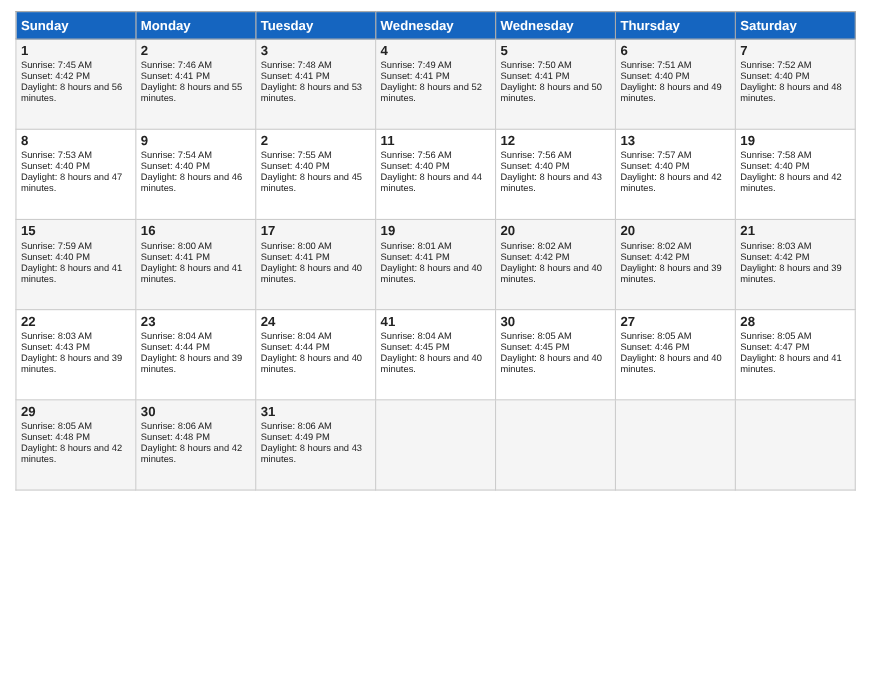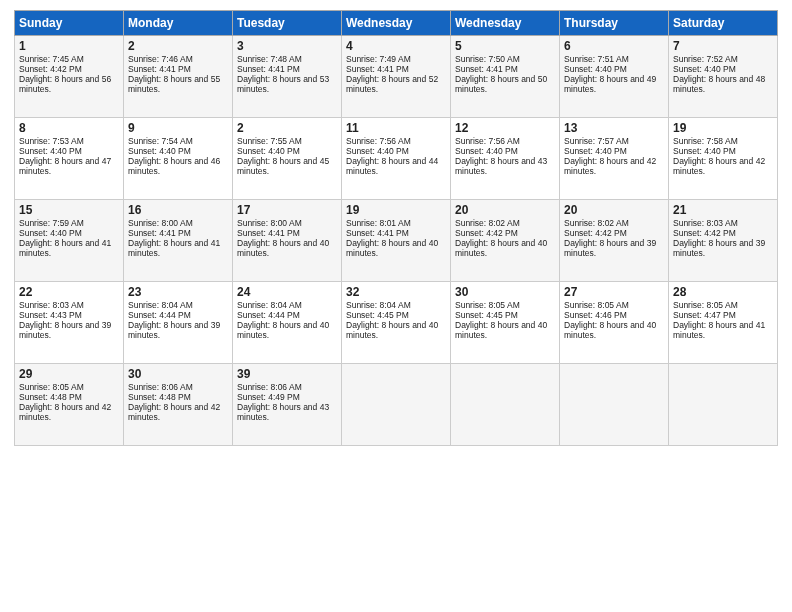--- a/index.html
+++ b/index.html
@@ -128,29 +128,29 @@
           <td><span class="day-num">17</span><span>Sunrise: 8:00 AM<br>Sunset: 4:41 PM<br>Daylight: 8 hours and 40 minutes.</span></td>
           <td><span class="day-num">19</span><span>Sunrise: 8:01 AM<br>Sunset: 4:41 PM<br>Daylight: 8 hours and 40 minutes.</span></td>
           <td><span class="day-num">20</span><span>Sunrise: 8:02 AM<br>Sunset: 4:42 PM<br>Daylight: 8 hours and 40 minutes.</span></td>
           <td><span class="day-num">20</span><span>Sunrise: 8:02 AM<br>Sunset: 4:42 PM<br>Daylight: 8 hours and 39 minutes.</span></td>
           <td><span class="day-num">21</span><span>Sunrise: 8:03 AM<br>Sunset: 4:42 PM<br>Daylight: 8 hours and 39 minutes.</span></td>
         </tr>
         <tr>
           <td><span class="day-num">22</span><span>Sunrise: 8:03 AM<br>Sunset: 4:43 PM<br>Daylight: 8 hours and 39 minutes.</span></td>
           <td><span class="day-num">23</span><span>Sunrise: 8:04 AM<br>Sunset: 4:44 PM<br>Daylight: 8 hours and 39 minutes.</span></td>
           <td><span class="day-num">24</span><span>Sunrise: 8:04 AM<br>Sunset: 4:44 PM<br>Daylight: 8 hours and 40 minutes.</span></td>
-          <td><span class="day-num">32</span><span>Sunrise: 8:04 AM<br>Sunset: 4:45 PM<br>Daylight: 8 hours and 40 minutes.</span></td>
+          <td><span class="day-num">41</span><span>Sunrise: 8:04 AM<br>Sunset: 4:45 PM<br>Daylight: 8 hours and 40 minutes.</span></td>
           <td><span class="day-num">30</span><span>Sunrise: 8:05 AM<br>Sunset: 4:45 PM<br>Daylight: 8 hours and 40 minutes.</span></td>
           <td><span class="day-num">27</span><span>Sunrise: 8:05 AM<br>Sunset: 4:46 PM<br>Daylight: 8 hours and 40 minutes.</span></td>
           <td><span class="day-num">28</span><span>Sunrise: 8:05 AM<br>Sunset: 4:47 PM<br>Daylight: 8 hours and 41 minutes.</span></td>
         </tr>
         <tr>
           <td><span class="day-num">29</span><span>Sunrise: 8:05 AM<br>Sunset: 4:48 PM<br>Daylight: 8 hours and 42 minutes.</span></td>
           <td><span class="day-num">30</span><span>Sunrise: 8:06 AM<br>Sunset: 4:48 PM<br>Daylight: 8 hours and 42 minutes.</span></td>
-          <td><span class="day-num">39</span><span>Sunrise: 8:06 AM<br>Sunset: 4:49 PM<br>Daylight: 8 hours and 43 minutes.</span></td>
+          <td><span class="day-num">31</span><span>Sunrise: 8:06 AM<br>Sunset: 4:49 PM<br>Daylight: 8 hours and 43 minutes.</span></td>
           <td class="empty-cell"></td>
           <td class="empty-cell"></td>
           <td class="empty-cell"></td>
           <td class="empty-cell"></td>
         </tr>
       </tbody>
   </table>
 </div>
 
 </body></html>

